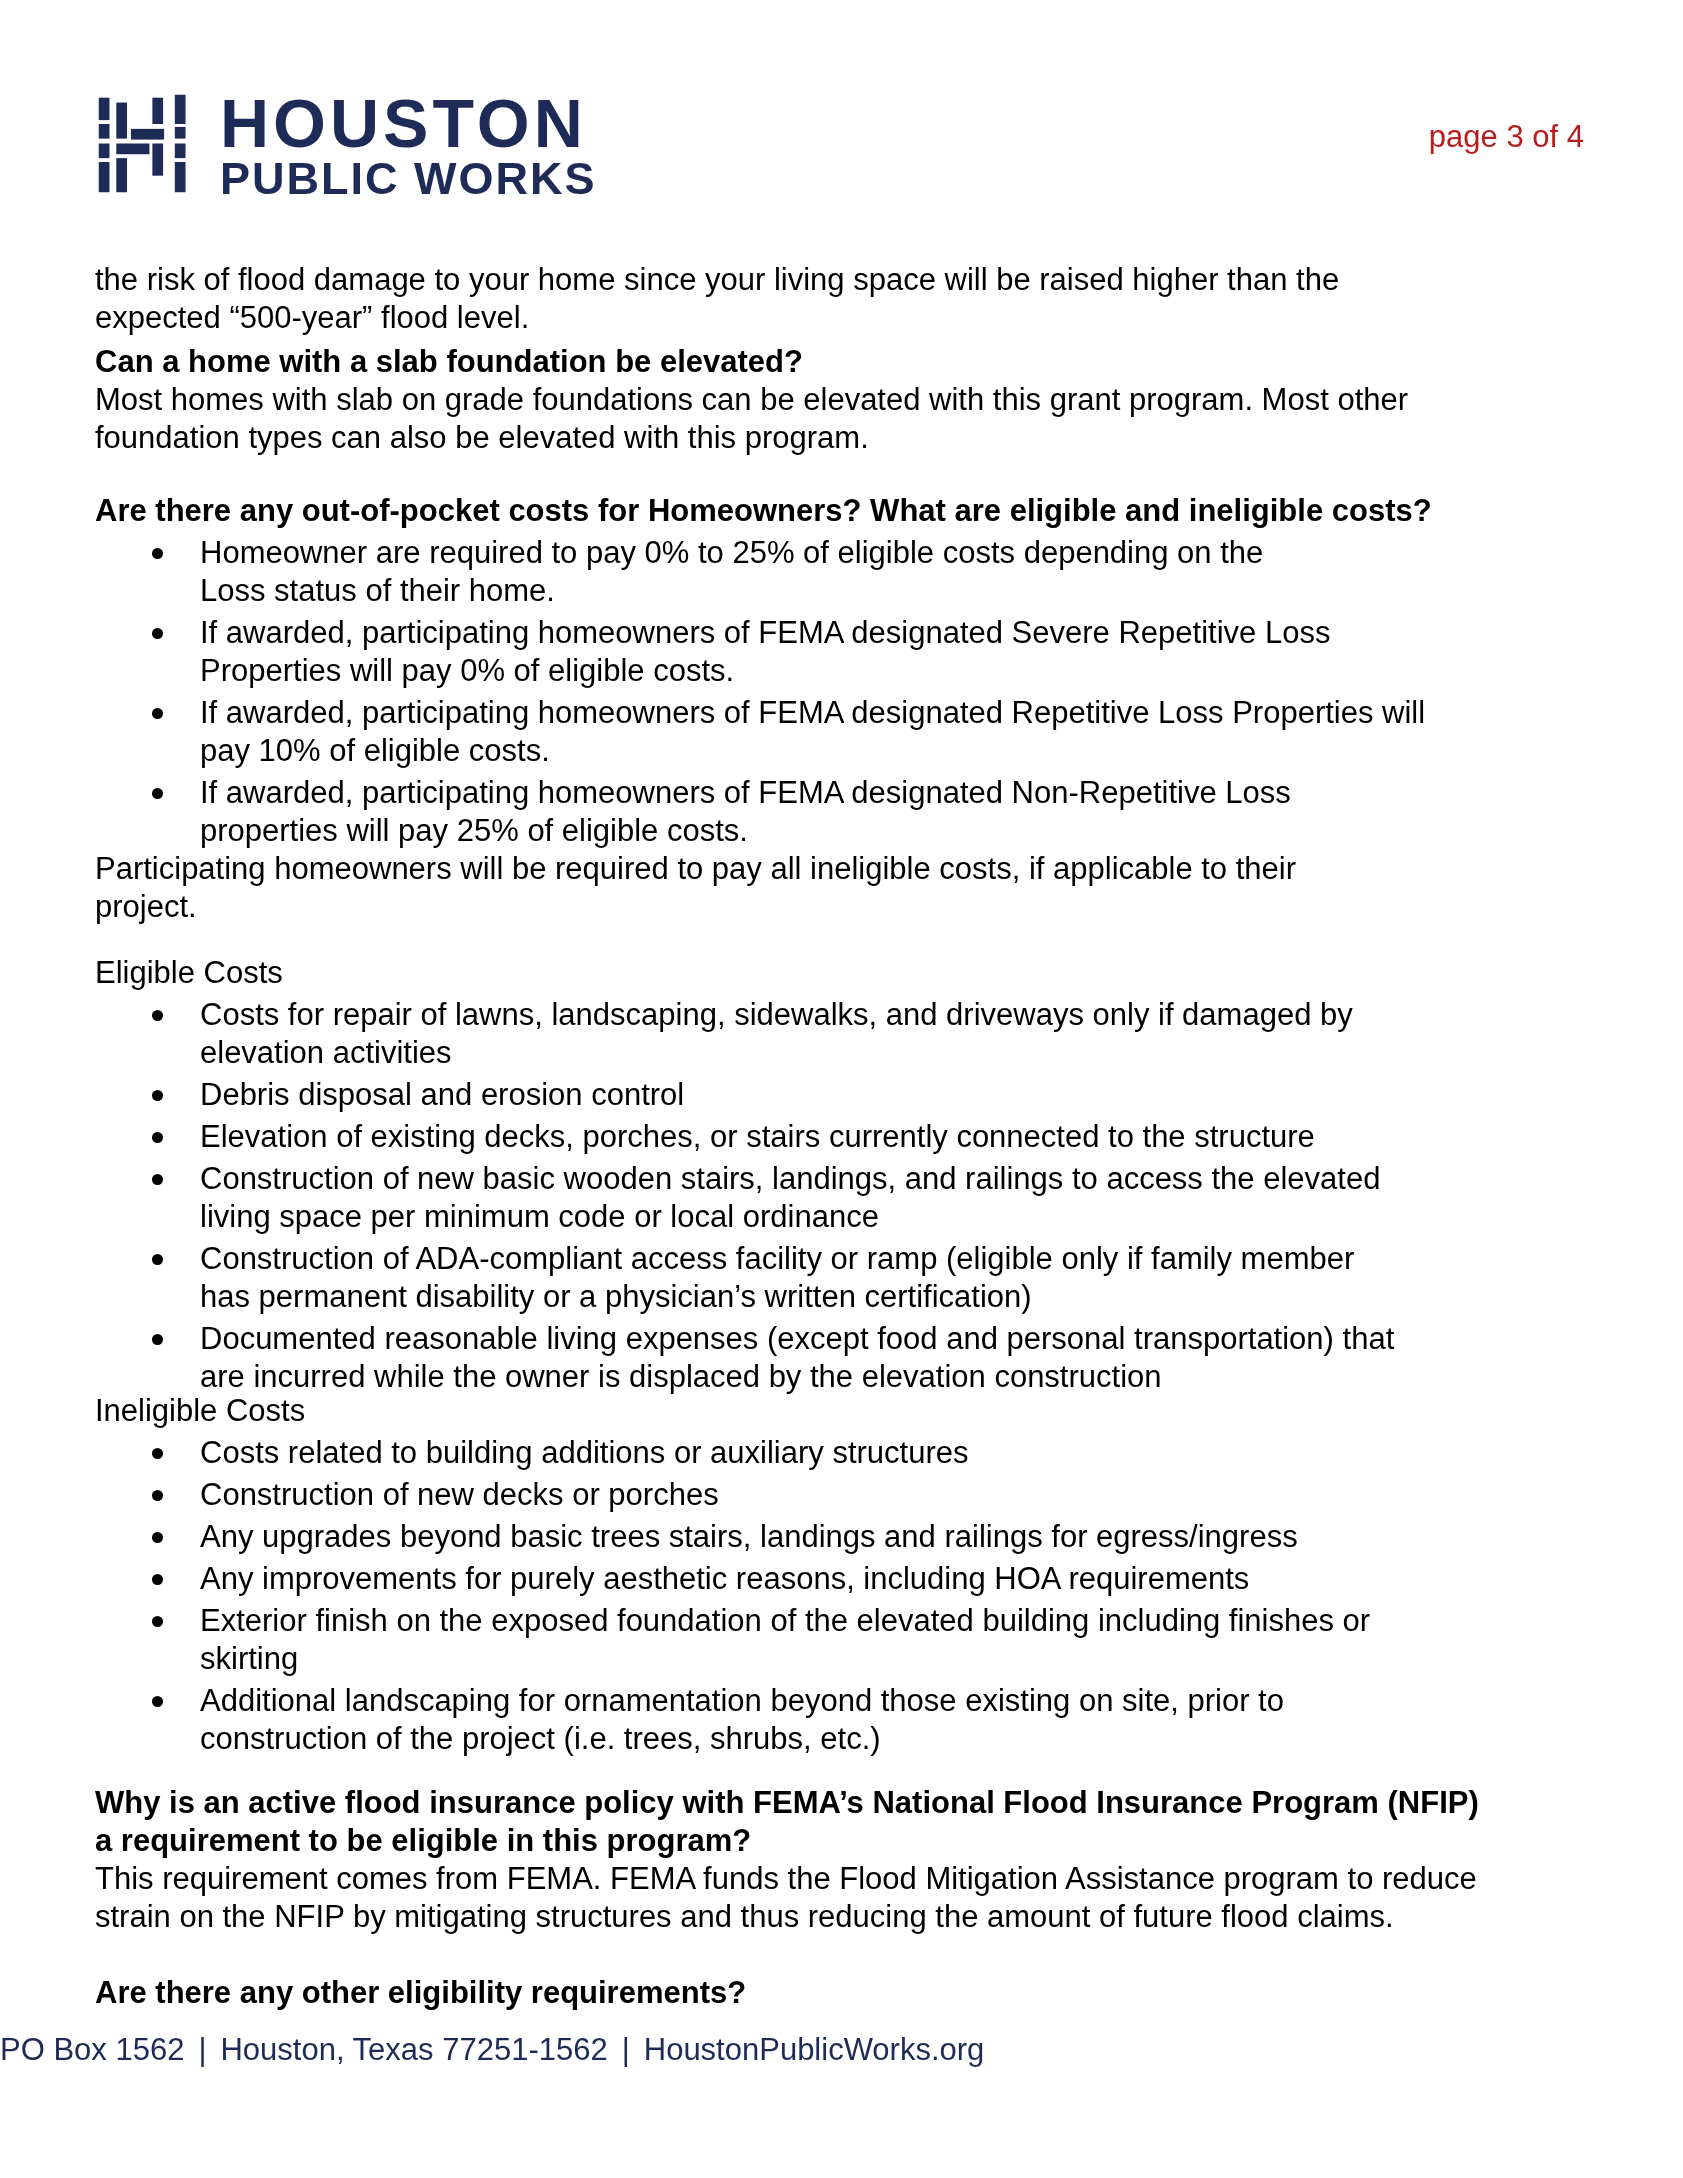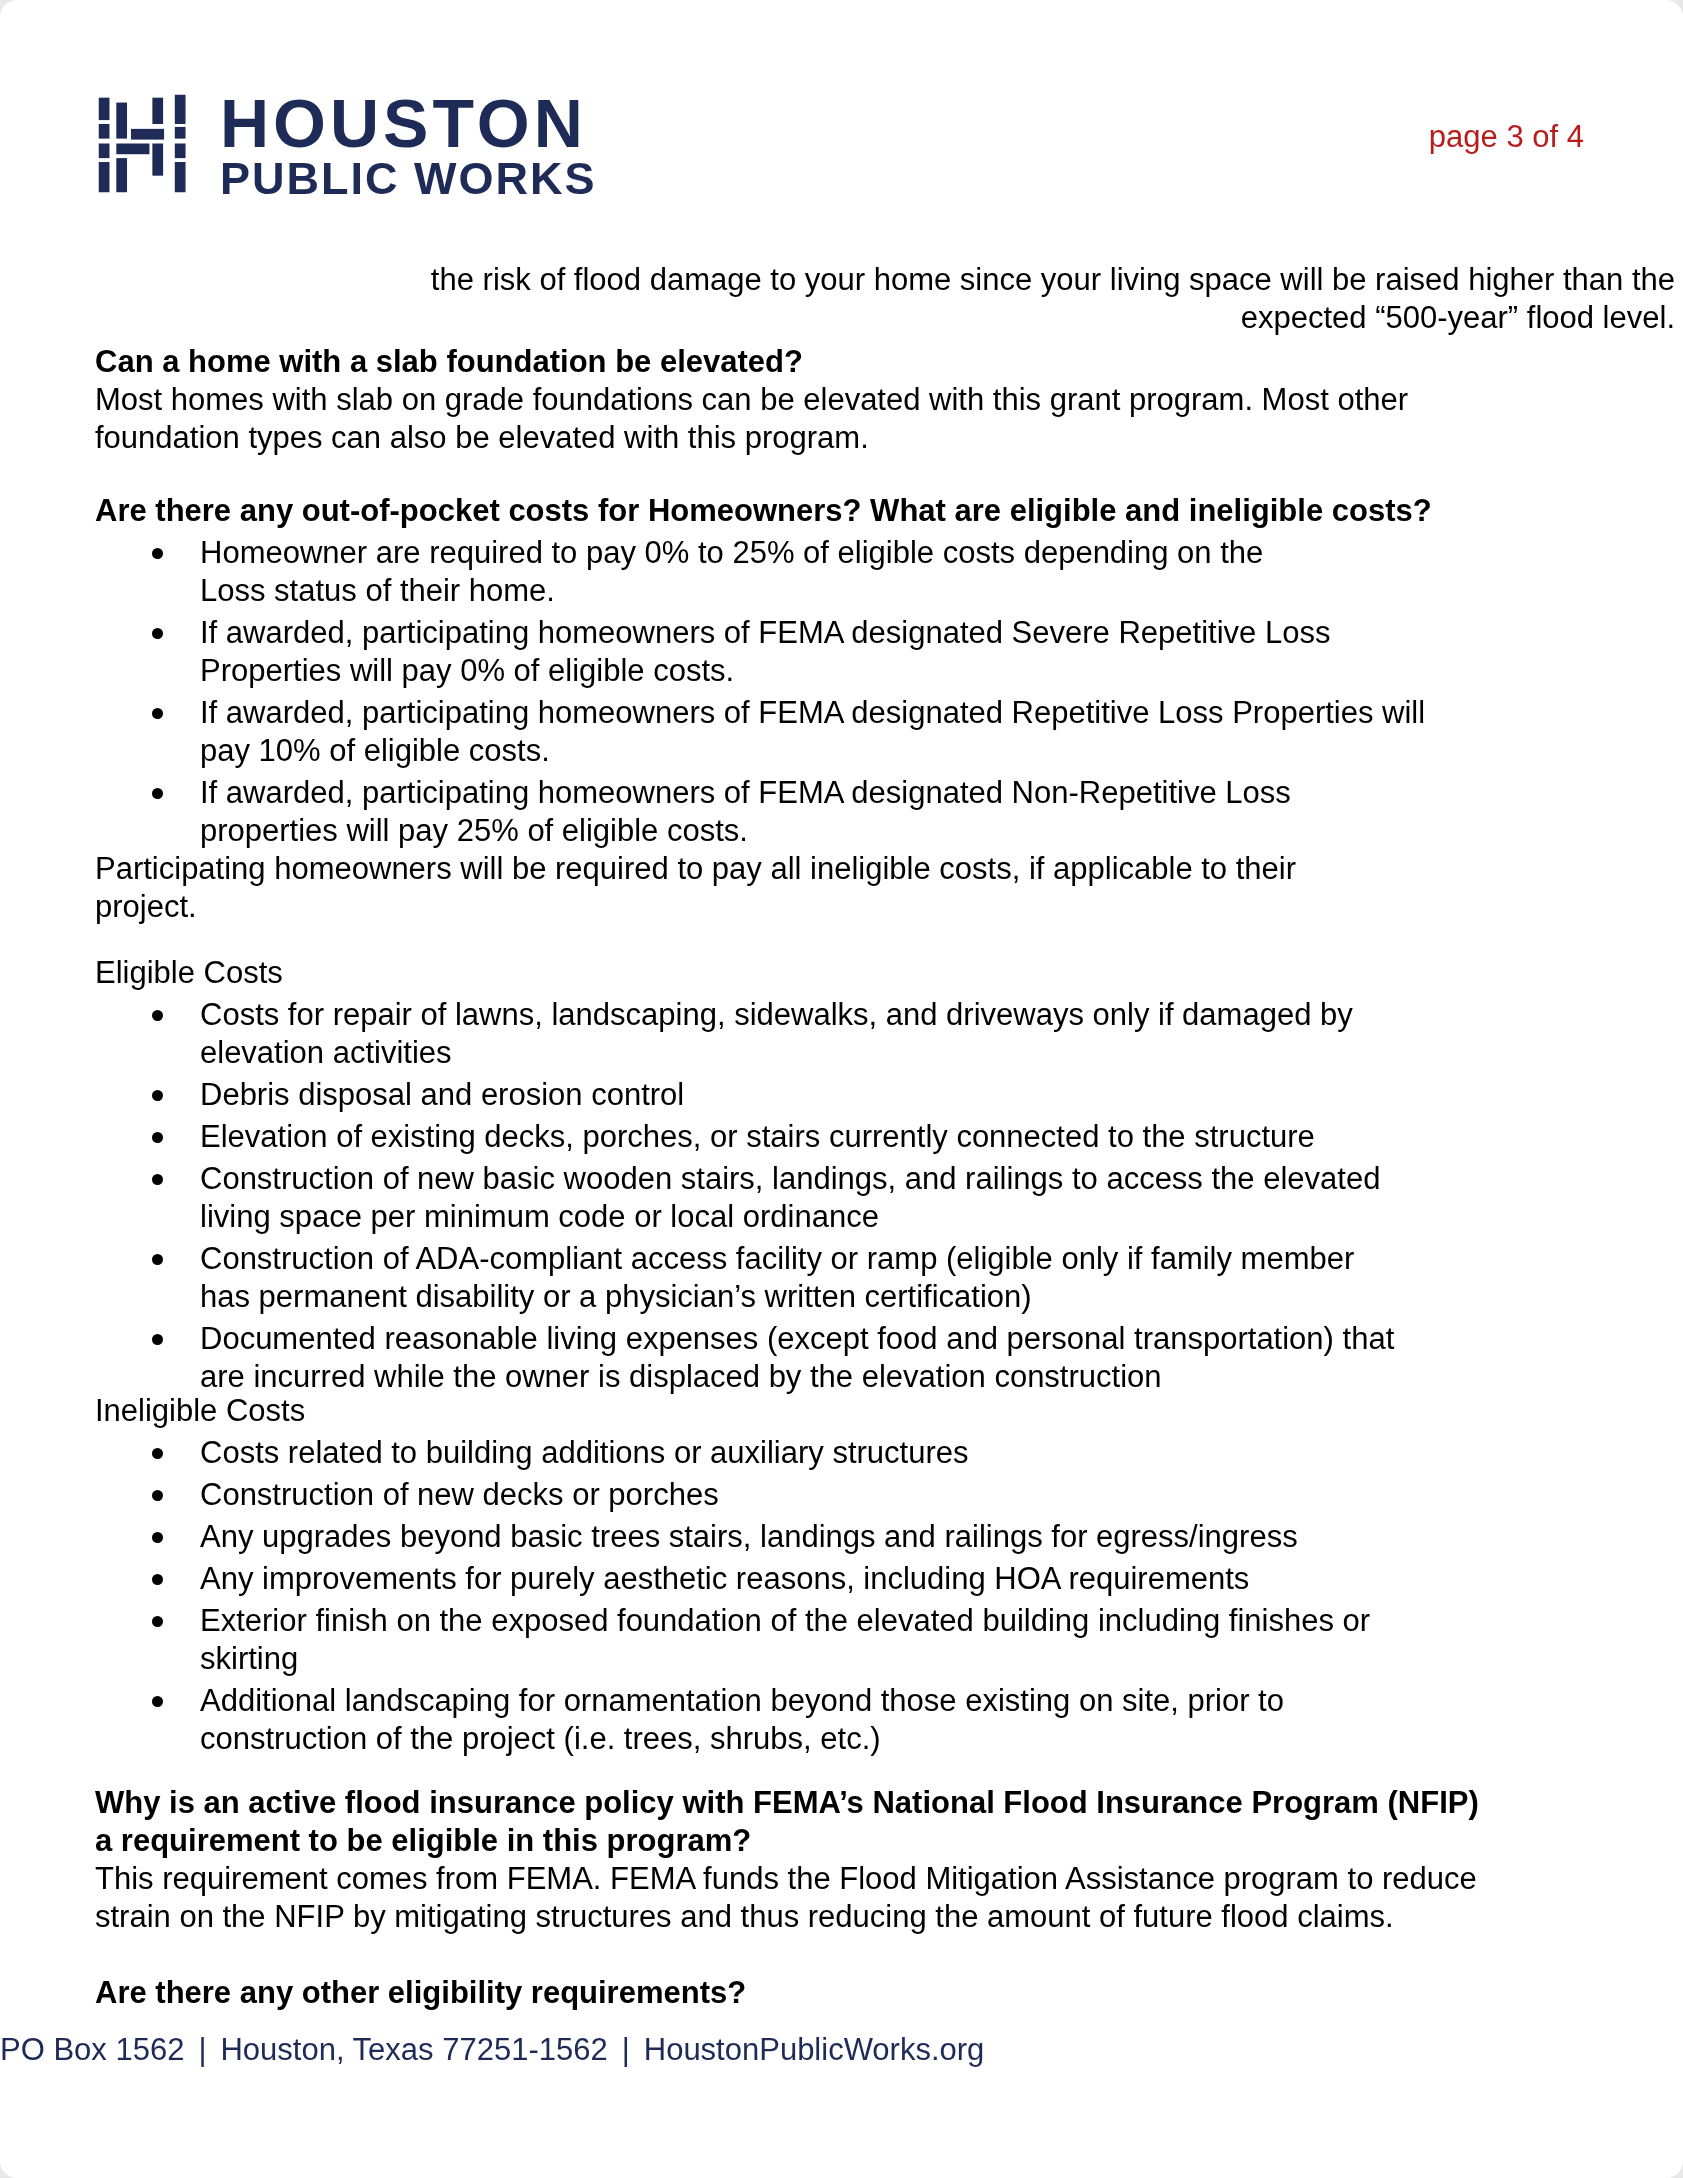--- a/index.html
+++ b/index.html
@@ -4,21 +4,20 @@
 <style>
   html, body { margin: 0; padding: 0; background: #e8e8e8; }
   .page {
     position: relative;
     width: 1683px;
     height: 2178px;
     background: #ffffff;
     font-family: "Liberation Sans", "DejaVu Sans", sans-serif;
     color: #000000;
     overflow: hidden;
-    border-radius: 17px;
   }
 
   
   .logo-icon {
     position: absolute;
     left: 89px;
     top: 85px;
     width: 117px;
     height: 117px;
   }
@@ -82,21 +81,21 @@
     position: absolute;
     left: 57px;
     top: 14px;
     width: 11px;
     height: 11px;
     border-radius: 50%;
     background: #000000;
   }
 
   
-  .sec-intro      { top: 230px; text-align: right; }
+  .sec-intro      { top: 230px; }
   .sec-slab       { top: 343px; }
   .sec-costs      { top: 492px; }
   .sec-eligible   { top: 954px; }
   .sec-ineligible { top: 1392px; }
   .sec-nfip       { top: 1784px; }
   .sec-other      { top: 1974px; }
 
   
   .footer {
     position: absolute;

